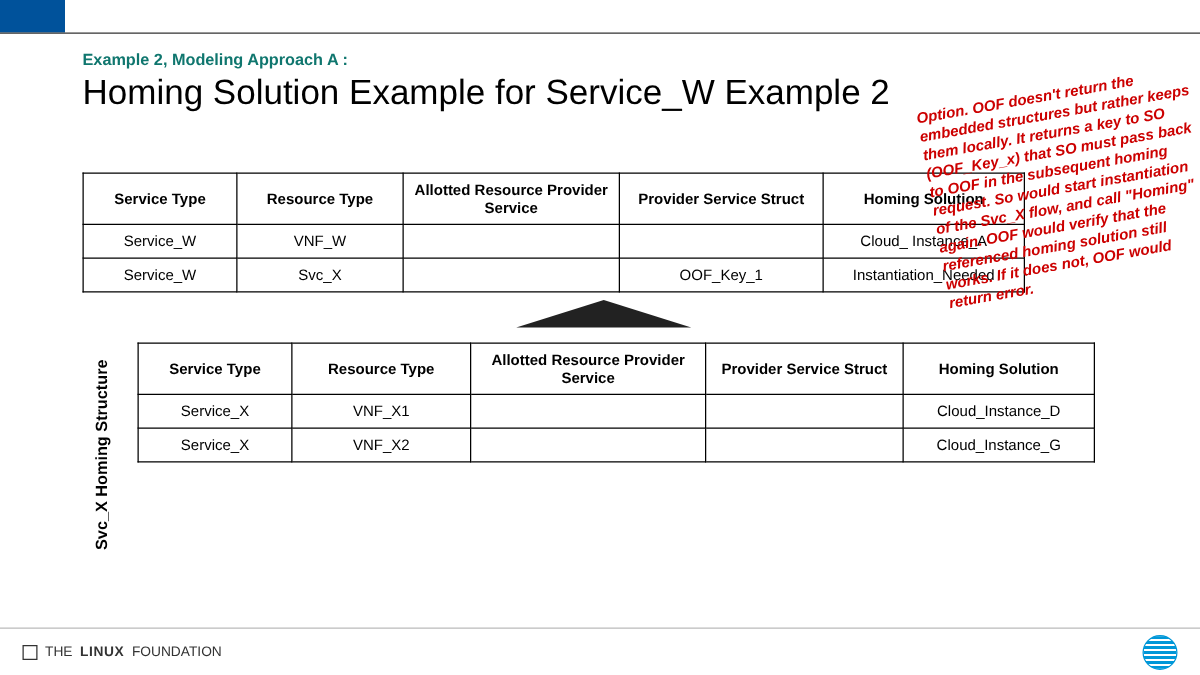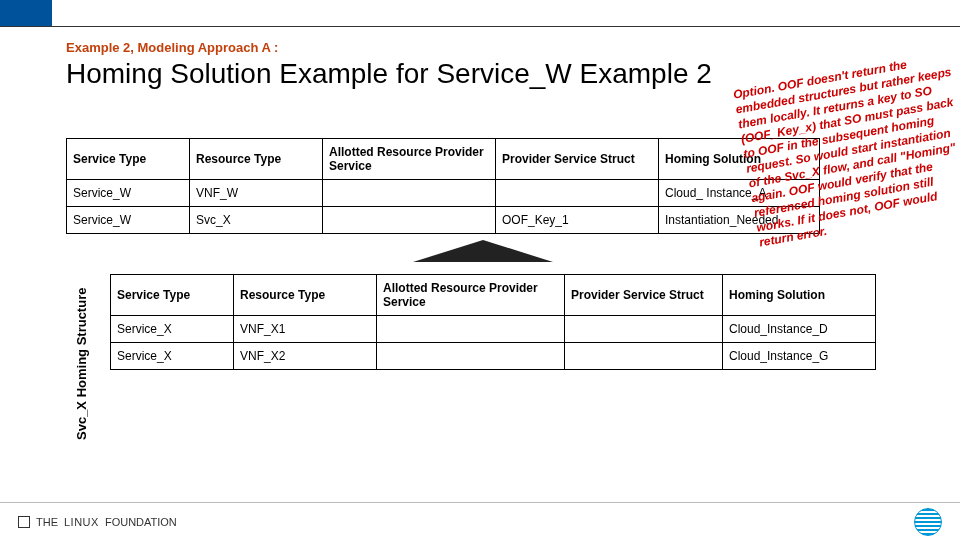--- a/index.html
+++ b/index.html
@@ -1,42 +1,42 @@
 <!DOCTYPE html>
 <html><head>
 <meta charset="utf-8">
 <style>
   html,body{margin:0;padding:0;width:960px;height:540px;background:#fff;font-family:Arial,Helvetica,sans-serif;overflow:hidden}
   .slide{position:relative;width:960px;height:540px}
   .top-accent{position:absolute;left:0;top:0;width:52px;height:26px;background:#00529b}
   .top-rule{position:absolute;left:0;top:26px;width:960px;height:1px;background:#333}
-  .superhead{position:absolute;left:66px;top:40px;font-size:13px;font-weight:bold;color:#c2410c}
+  .superhead{position:absolute;left:66px;top:40px;font-size:13px;font-weight:bold;color:#0f766e}
   .title{position:absolute;left:66px;top:58px;font-size:28px;font-weight:normal;color:#000}
   .tbl{border-collapse:collapse;table-layout:fixed}
-  .tbl th,.tbl td{border:1.5px solid #000;padding:6px 6px;font-size:12px;text-align:left;vertical-align:middle}
+  .tbl th,.tbl td{border:1.5px solid #000;padding:6px 6px;font-size:12px;text-align:center;vertical-align:middle}
   .tbl th{font-weight:bold}
   .tbl1{position:absolute;left:66px;top:138px;width:688px}
   .tbl1 th:nth-child(1),.tbl1 td:nth-child(1){width:110px}
   .tbl1 th:nth-child(2),.tbl1 td:nth-child(2){width:120px}
   .tbl1 th:nth-child(3),.tbl1 td:nth-child(3){width:160px}
   .tbl1 th:nth-child(4),.tbl1 td:nth-child(4){width:150px}
   .tbl1 th:nth-child(5),.tbl1 td:nth-child(5){width:148px}
   .tbl2{position:absolute;left:110px;top:274px;width:700px}
   .tbl2 th:nth-child(1),.tbl2 td:nth-child(1){width:110px}
   .tbl2 th:nth-child(2),.tbl2 td:nth-child(2){width:130px}
   .tbl2 th:nth-child(3),.tbl2 td:nth-child(3){width:175px}
   .tbl2 th:nth-child(4),.tbl2 td:nth-child(4){width:145px}
   .tbl2 th:nth-child(5),.tbl2 td:nth-child(5){width:140px}
   .vlabel{position:absolute;left:66px;top:274px;width:30px;height:180px;display:flex;align-items:center;justify-content:center;font-size:13px;font-weight:bold;writing-mode:vertical-rl;transform:rotate(180deg)}
   .arrow{position:absolute;left:413px;top:240px;width:0;height:0;border-left:70px solid transparent;border-right:70px solid transparent;border-bottom:22px solid #222}
   .note{position:absolute;left:732px;top:88px;width:220px;font-size:12px;font-weight:bold;font-style:italic;color:#c00;line-height:1.25;transform:rotate(-10deg);transform-origin:left top}
   .footer{position:absolute;left:0;bottom:0;width:960px;height:38px;border-top:1px solid #bbb;display:flex;align-items:center;justify-content:space-between;padding:0 18px;box-sizing:border-box}
   .lf{display:flex;align-items:center;gap:6px;font-size:11px;color:#333}
   .lf .sq{width:10px;height:10px;border:1px solid #333}
-  .lf .brand{font-weight:normal;letter-spacing:.5px}
+  .lf .brand{font-weight:bold;letter-spacing:.5px}
   .att{width:26px;height:26px;border-radius:50%;background:
     repeating-linear-gradient(0deg,#0097d8 0 2px,#fff 2px 4px);
     border:1px solid #0097d8}
 </style>
 </head>
 <body>
 
 <div class="slide">
   <div class="top-accent"></div>
   <div class="top-rule"></div>

